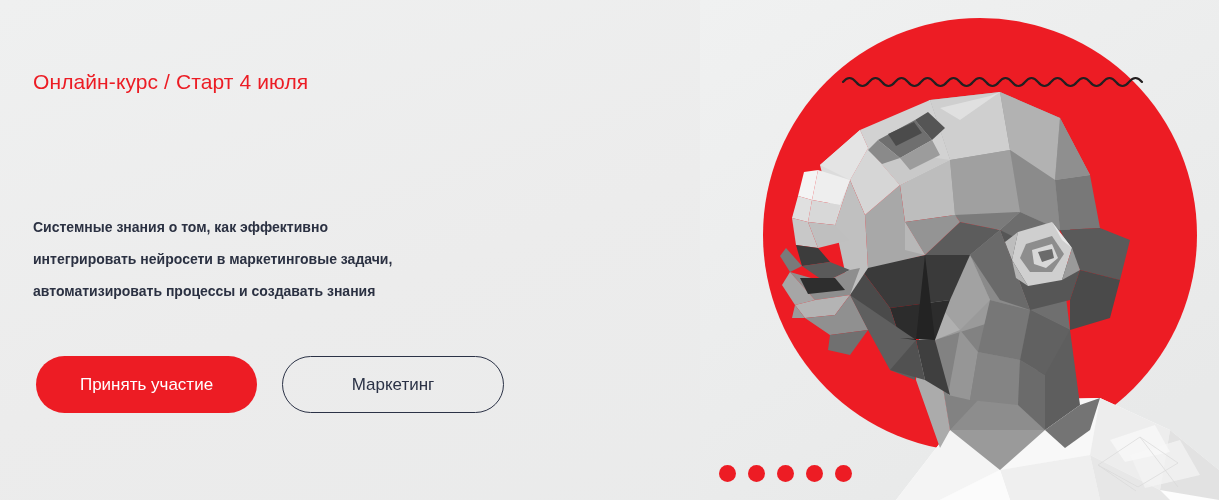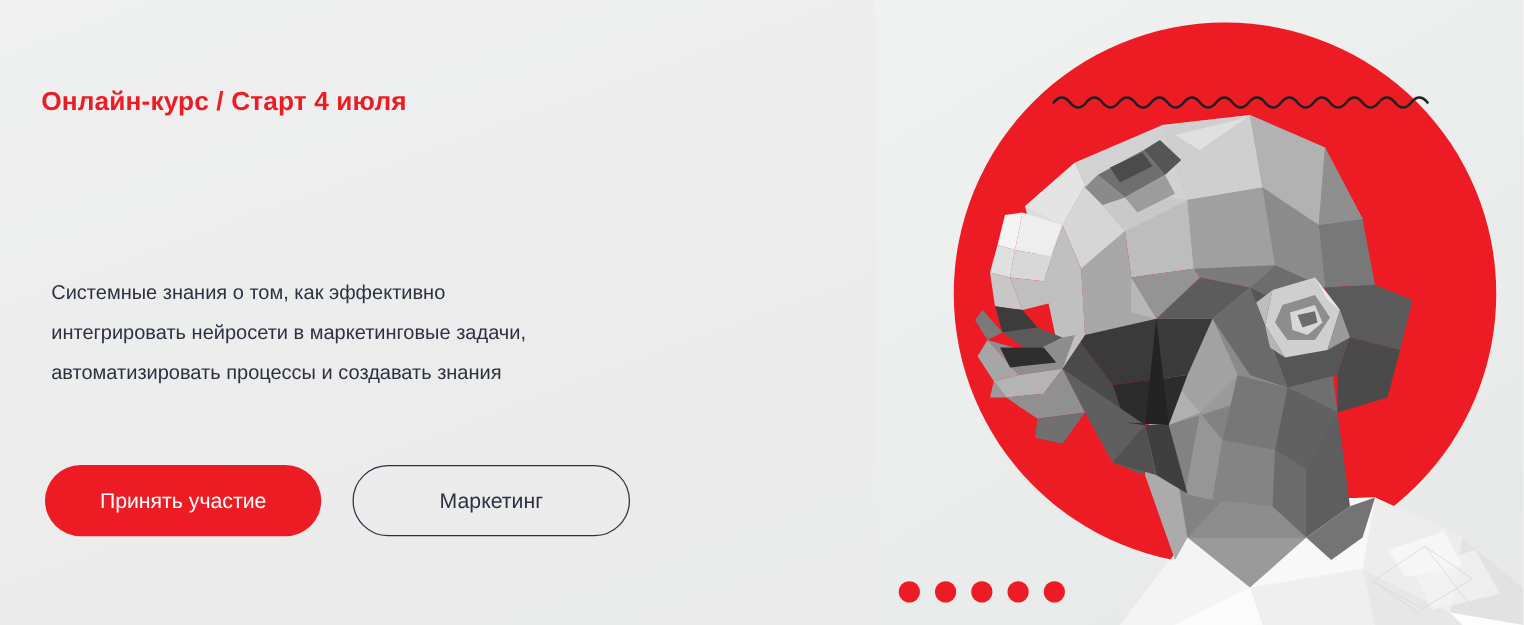--- a/index.html
+++ b/index.html
@@ -44,21 +44,21 @@
     width: 660px;
     height: 500px;
   }
 
   .eyebrow {
     position: absolute;
     top: 70px;
     left: 0;
     margin: 0;
     font-size: 21px;
-    font-weight: 700;
+    font-weight: 400;
     letter-spacing: .1px;
     color: #ec1c24;
     white-space: nowrap;
   }
 
   .headline {
     position: absolute;
     top: 101px;
     left: -2px;
     margin: 0;
@@ -67,31 +67,31 @@
     line-height: 49px;
     font-weight: 700;
     letter-spacing: -.2px;
     color: #242b42;
   }
 
   .lede {
     position: absolute;
     top: 211px;
     left: 0;
-    margin: 8px;
+    margin: 0;
     width: 610px;
-    font-size: 16px;
+    font-size: 14px;
     line-height: 32px;
-    font-weight: 400;
+    font-weight: 700;
     color: #2b3142;
   }
 
   .actions {
     position: absolute;
-    top: 372px;
+    top: 356px;
     left: 3px;
     display: flex;
     align-items: center;
     gap: 25px;
   }
   .btn {
     display: inline-flex;
     align-items: center;
     justify-content: center;
     box-sizing: border-box;

